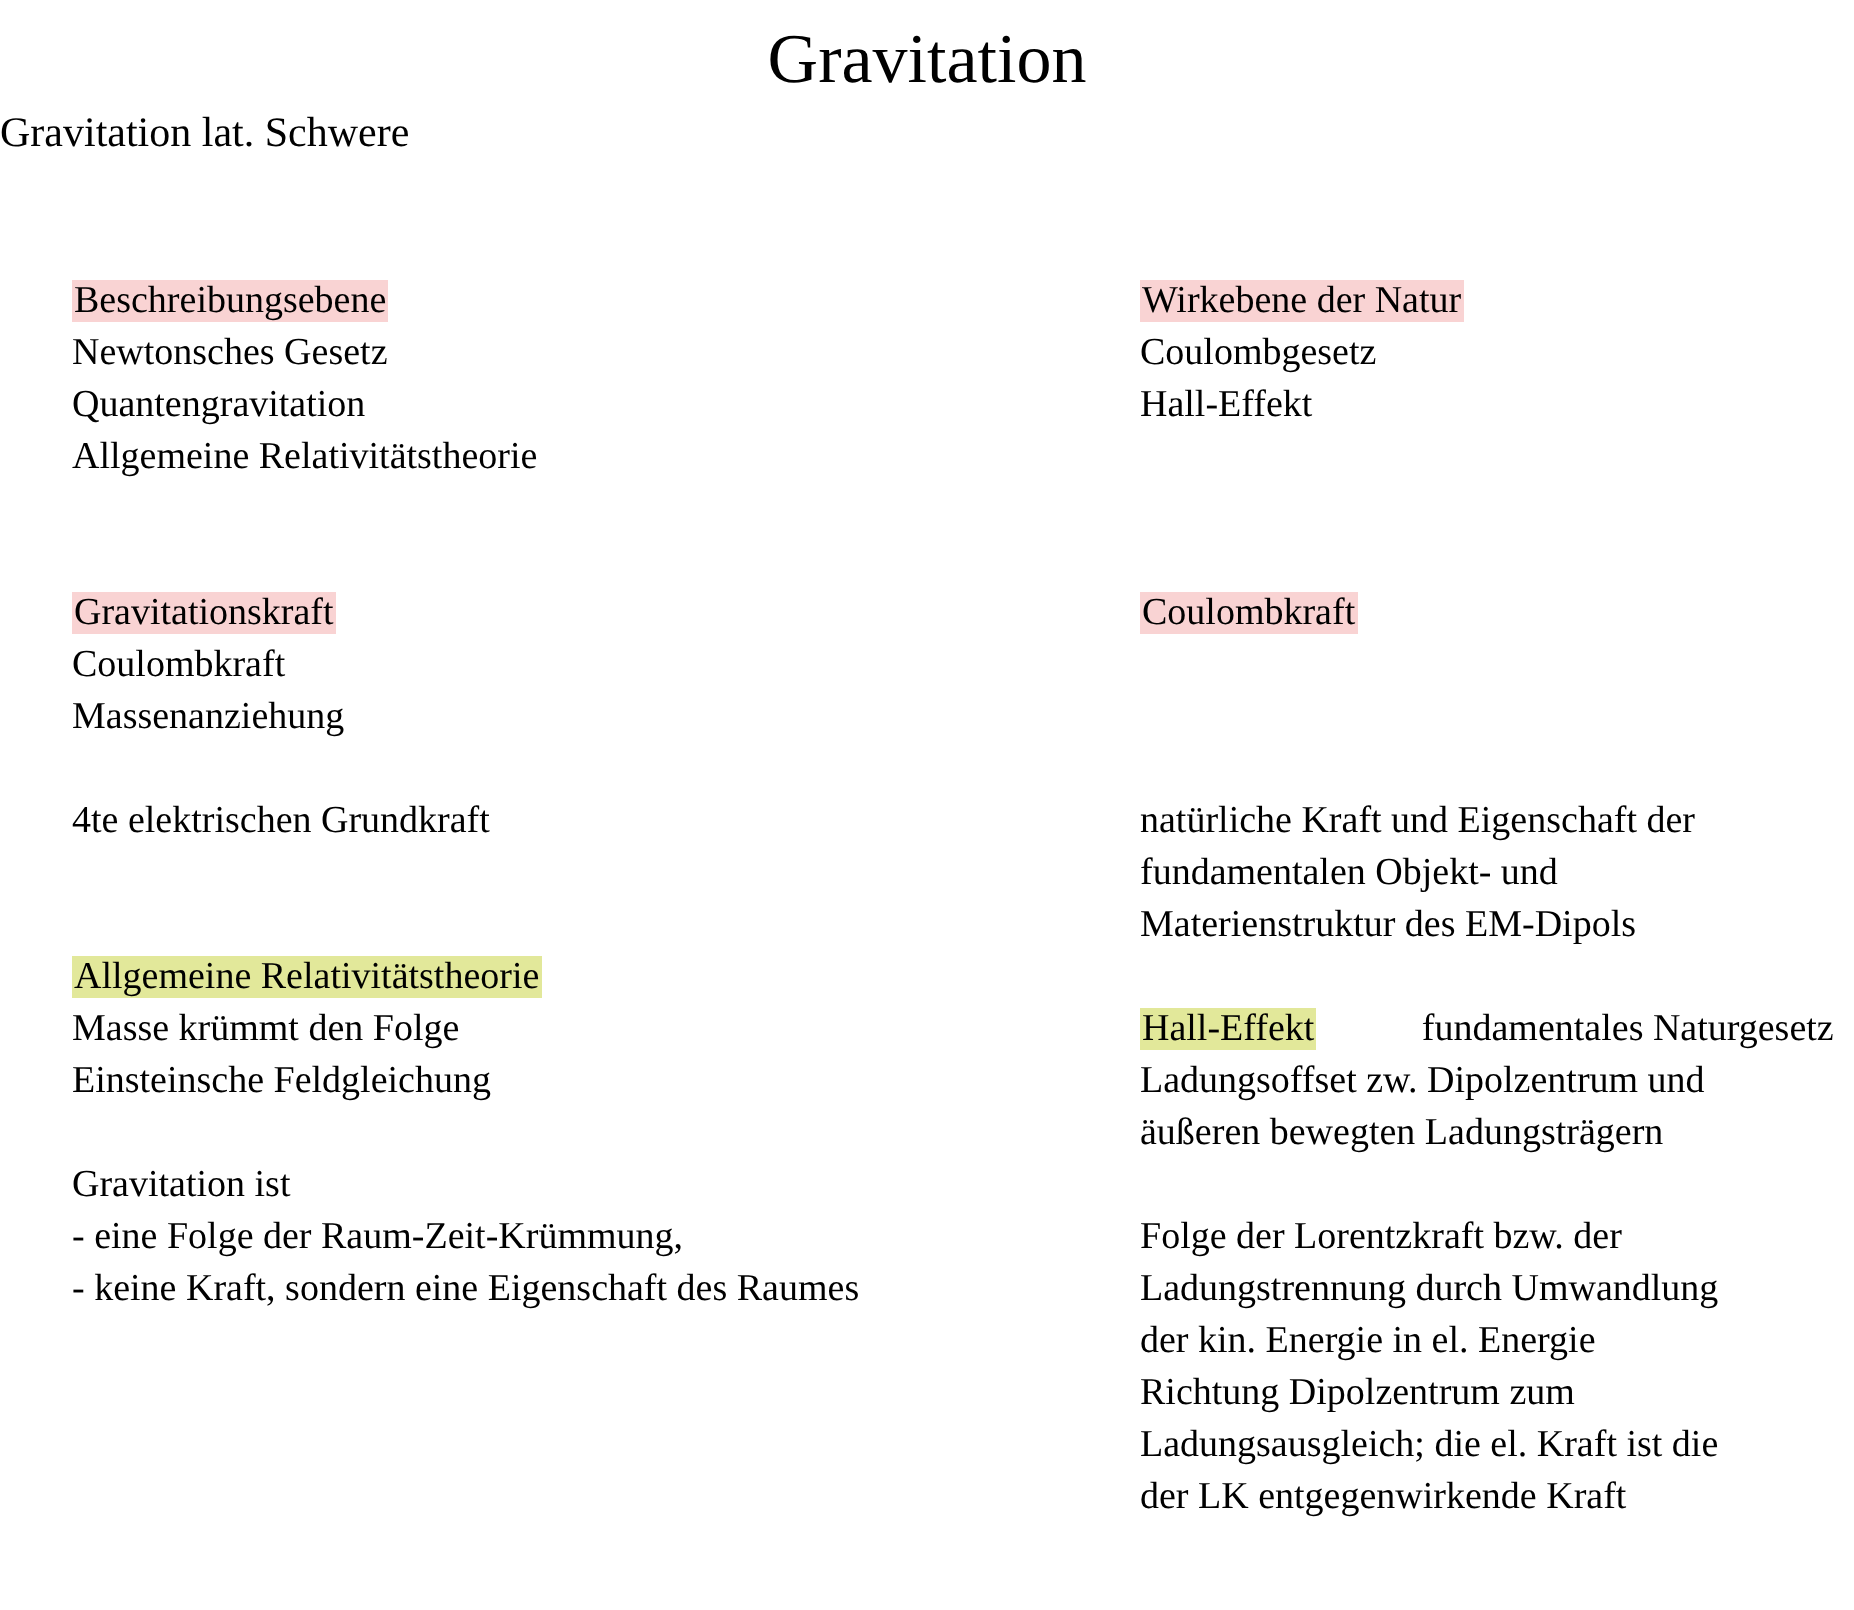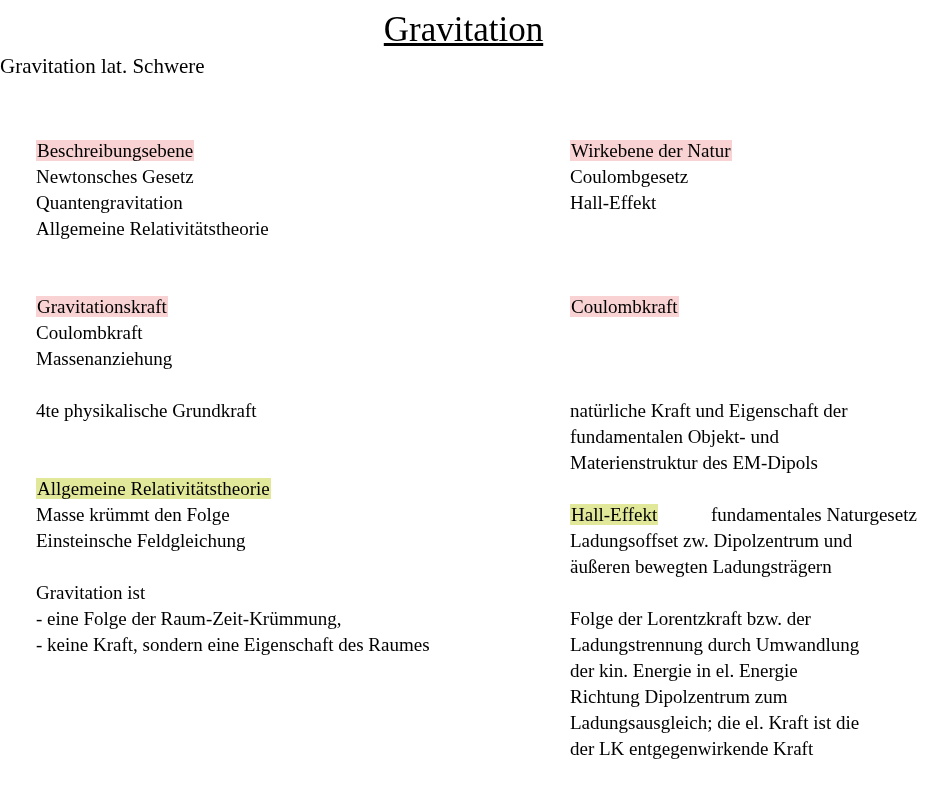--- a/index.html
+++ b/index.html
@@ -20,21 +20,20 @@
     height: 805px;
     position: relative;
     box-sizing: border-box;
   }
   .title {
     text-align: center;
     font-size: 35px;
     line-height: 40px;
     margin: 10px 0 0 0;
     font-weight: normal;
-    text-decoration: underline;
   }
   .subtitle {
     font-size: 21px;
     line-height: 26px;
     margin: 3px 0 0 0;
     font-weight: normal;
   }
   .columns {
     position: absolute;
     top: 128px;
@@ -94,21 +93,21 @@
         <div class="line">Allgemeine Relativitätstheorie</div>
       </div>
 
       <div class="spacer-md"></div>
 
       <div class="block">
         <div class="line"><span class="hl-pink">Gravitationskraft</span></div>
         <div class="line">Coulombkraft</div>
         <div class="line">Massenanziehung</div>
         <div class="spacer-sm"></div>
-        <div class="line">4te physikalische Grundkraft</div>
+        <div class="line">4te elektrischen Grundkraft</div>
       </div>
 
       <div class="spacer-md"></div>
 
       <div class="block">
         <div class="line"><span class="hl-yellow">Allgemeine Relativitätstheorie</span></div>
         <div class="line">Masse krümmt den Folge</div>
         <div class="line">Einsteinsche Feldgleichung</div>
         <div class="spacer-sm"></div>
         <div class="line">Gravitation ist</div>

